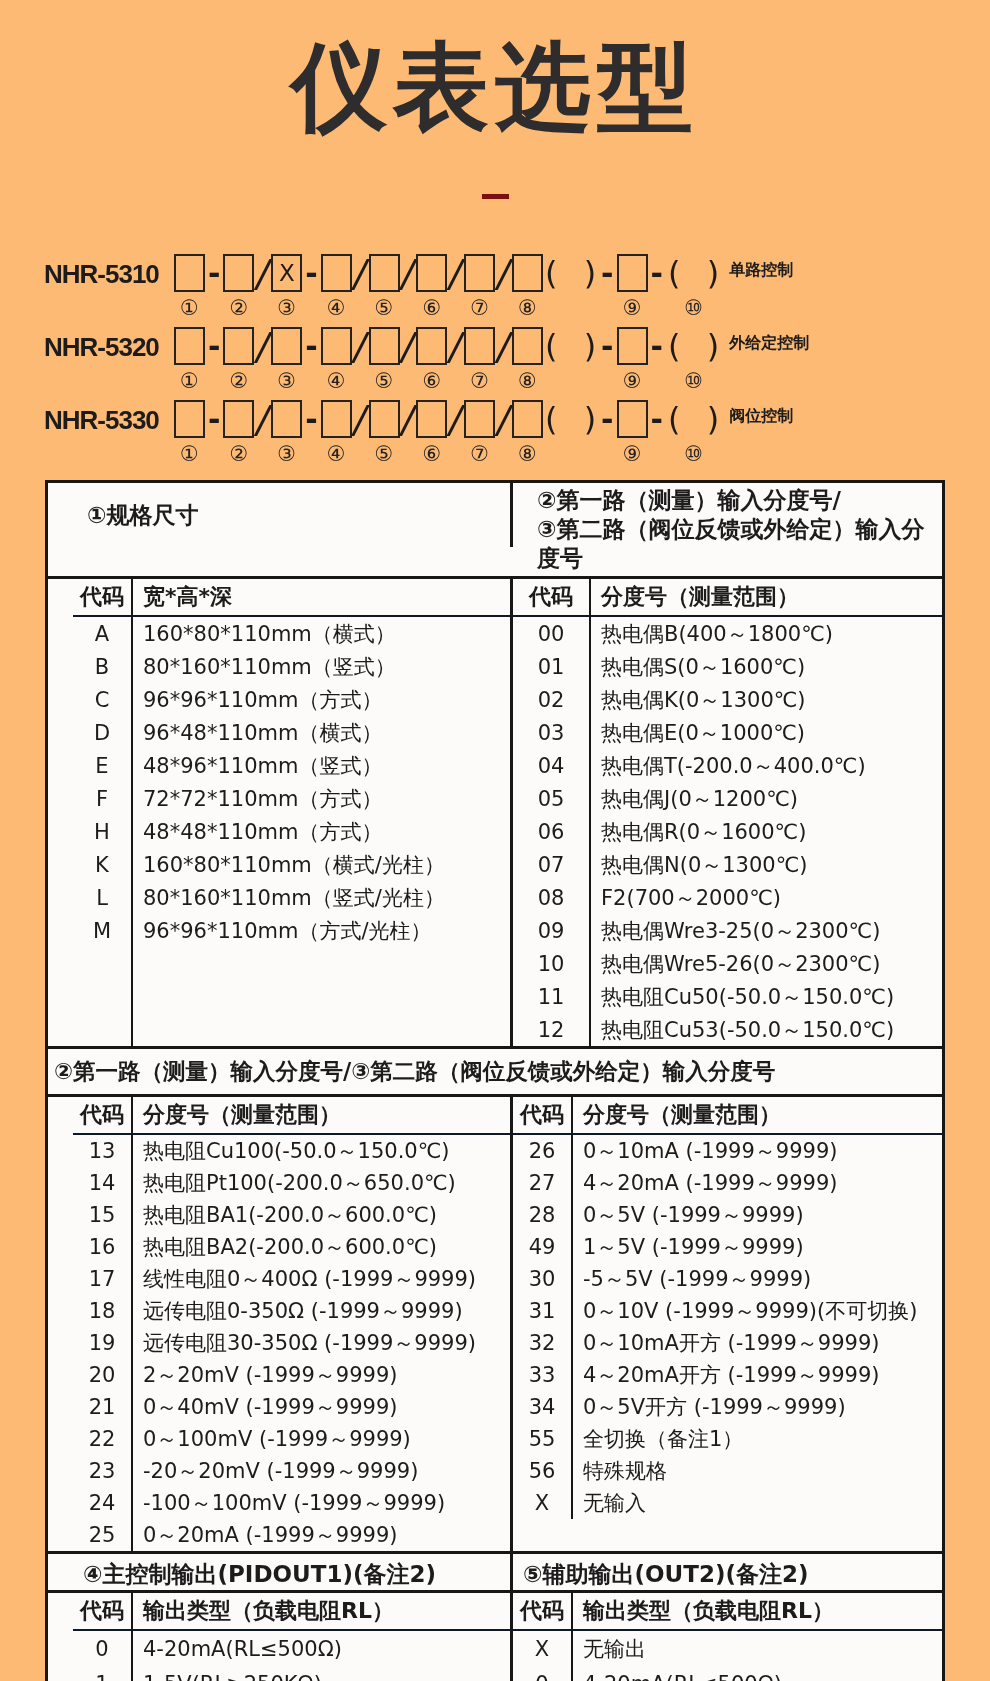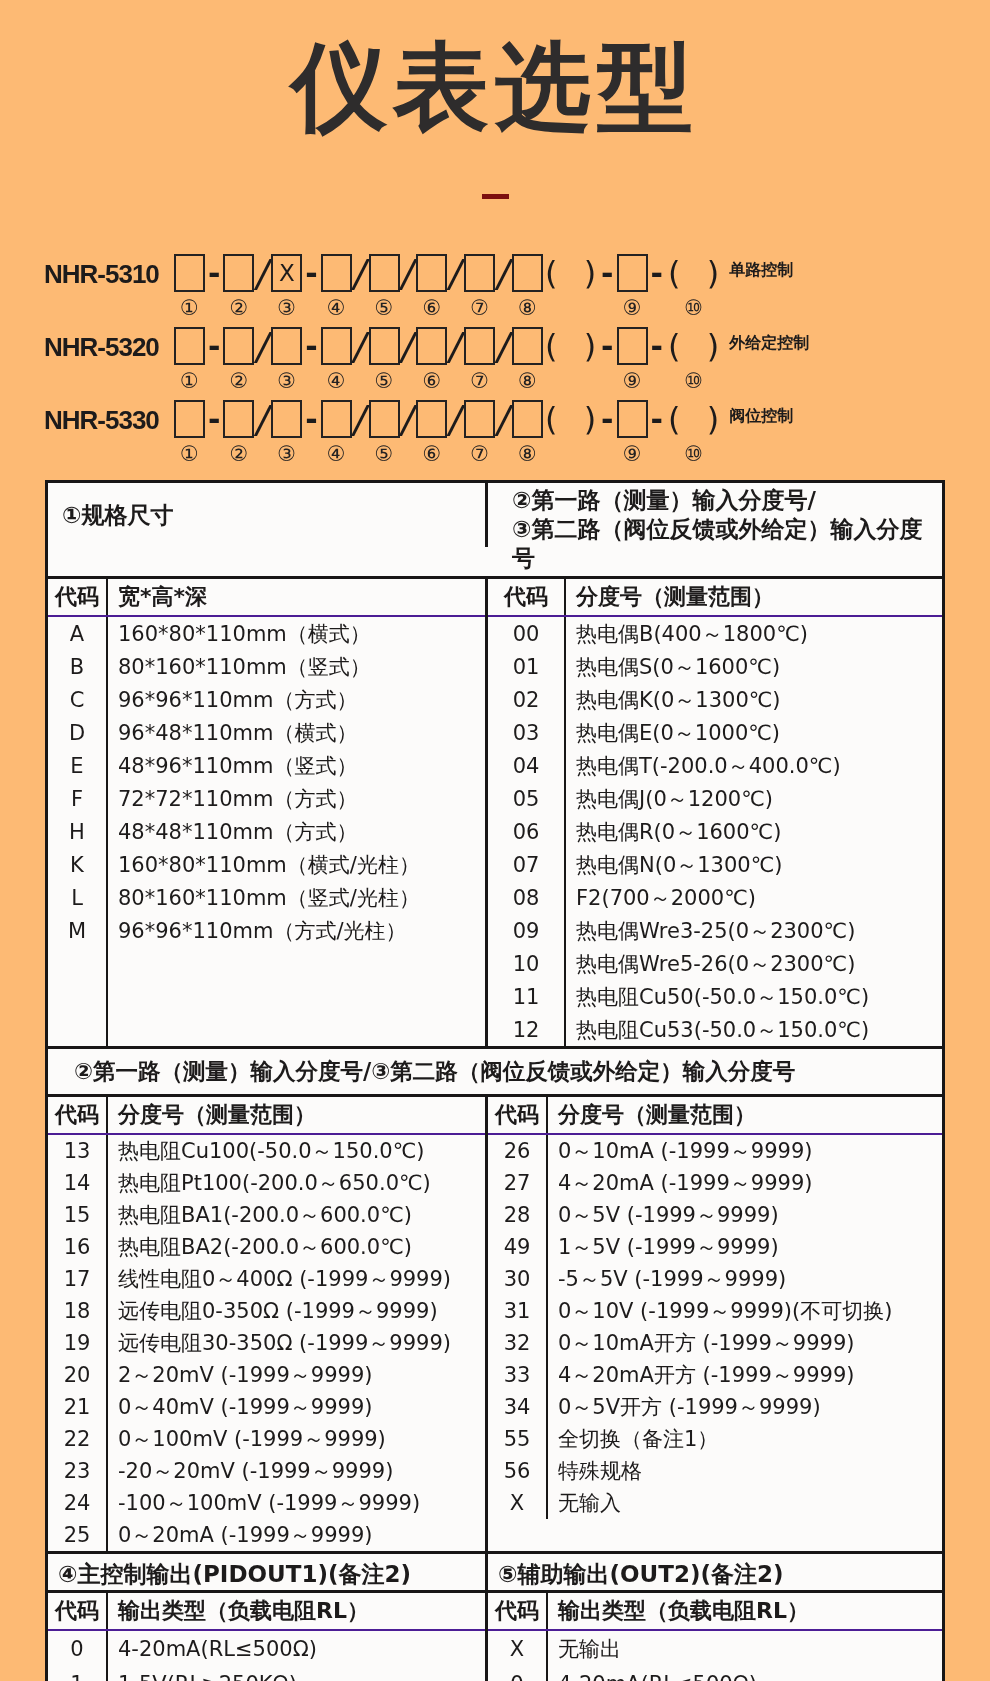--- a/index.html
+++ b/index.html
@@ -23,33 +23,33 @@
             text-align:center;line-height:34px;}
   .sep-dash{font-size:30px;padding:0 3px;font-weight:bold;}
   .sep-slash{font-size:38px;padding:0 2px;font-style:italic;}
   .sep-paren{font-size:32px;white-space:pre;word-spacing:16px;padding:0 2px;}
   .model-type-label{font-size:16px;font-weight:bold;padding-top:10px;padding-left:8px;
                     white-space:nowrap;}
   
   .outer{position:absolute;left:45px;top:480px;width:900px;
          border:3px solid #181616;box-sizing:border-box;background:#fcfbfa;}
   .split{display:flex;align-items:stretch;}
-  .leftside{width:440px;flex:none;border-right:3px solid #181616;box-sizing:border-box;}
+  .leftside{width:440px;flex:none;border-right:3px solid #181616;box-sizing:border-box;margin-left:25px;}
   .rightside{flex:1;min-width:0;}
   .s1 .hcell,.s5 .hcell{font-weight:bold;font-size:23px;}
   .s1 .hcell.leftside{display:flex;align-items:center;padding-left:14px;height:64px;}
   .s1 .hcell.rightside{padding:3px 0 3px 24px;line-height:29px;}
   .s5 .hcell{padding:5px 0 0 10px;white-space:nowrap;}
   .s2,.s4,.s5,.s6,.banner{border-top:3px solid #181616;}
-  .banner{font-weight:bold;font-size:22.5px;padding:7px 26px;white-space:nowrap;}
+  .banner{font-weight:bold;font-size:22.5px;padding:7px 6px;white-space:nowrap;}
   .subtable{display:flex;flex-direction:column;}
   .trow{display:flex;align-items:stretch;height:33px;}
   .s4 .trow{height:32px;}
   .s6 .trow{height:35px;}
-  .trow.head{height:36px;font-weight:bold;border-bottom:2px solid #4c1d95;text-align:right;}
+  .trow.head{height:36px;font-weight:bold;border-bottom:2px solid #0f172a;text-align:right;}
   .s6 .trow.head{height:36px;}
   .tcell{box-sizing:border-box;}
   .tcell.code{width:60px;flex:none;border-right:2px solid #181616;display:flex;
               align-items:center;justify-content:center;font-size:21px;}
   .s2 .rightside .tcell.code{width:78px;}
   .tcell.val{flex:1;min-width:0;display:flex;align-items:center;padding-left:10px;
              font-size:21px;white-space:nowrap;}
   .trow.head .tcell{font-size:22px;}
   .trow.filler{flex:1;height:auto;}
 </style>

